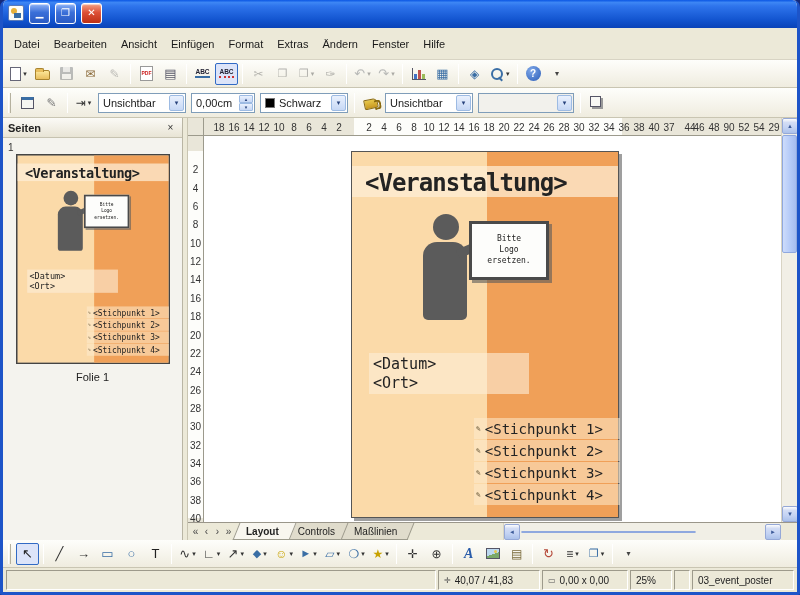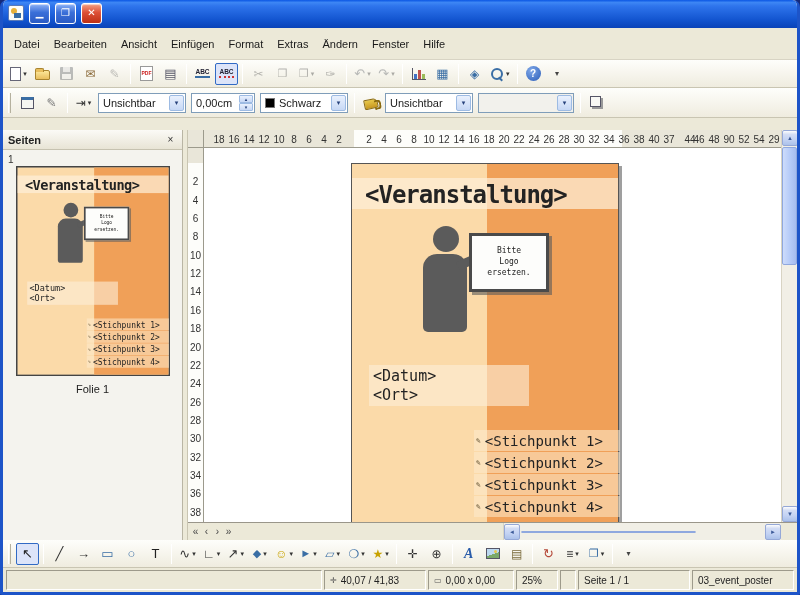--- a/index.html
+++ b/index.html
@@ -62,21 +62,21 @@
   .combo.disabled{background:#F2F1EC;color:#999;}
   .combo.spin{width:64px;}
   .combo-val{flex:1;color:#1a1a1a;white-space:nowrap;overflow:hidden;}
   .combo-arrow{width:15px;height:16px;flex:none;display:flex;align-items:center;justify-content:center;font-size:7px;color:#27427C;
     background:linear-gradient(180deg,#EAF1FD,#C7D8F5);border:1px solid #9DBBE3;border-radius:2px;margin:0 1px;}
   .spin-btns{display:flex;flex-direction:column;width:14px;flex:none;margin-right:1px;}
   .spin-b{height:8px;display:flex;align-items:center;justify-content:center;font-size:5px;color:#27427C;background:linear-gradient(180deg,#EAF1FD,#C7D8F5);border:1px solid #9DBBE3;border-radius:1px;}
   .swatch{width:10px;height:10px;flex:none;background:#000;border:1px solid #777;margin-right:4px;}
 
   
-  .workspace{flex:1;min-height:0;display:flex;margin-top:12px;}
+  .workspace{flex:1;min-height:0;display:flex;}
   .pages-panel{width:180px;flex:none;display:flex;flex-direction:column;background:#F4F3EE;border-right:1px solid #B9B5A4;}
   .panel-header{height:20px;flex:none;display:flex;align-items:center;justify-content:space-between;padding:0 5px;font-size:11px;font-weight:bold;color:#222;
     background:linear-gradient(#FBFAF6,#E8E4D5);border-bottom:1px solid #C6C2B0;}
   .panel-close{width:13px;height:13px;font-weight:normal;font-size:10px;display:flex;align-items:center;justify-content:center;color:#333;border:1px solid transparent;}
   .panel-body{flex:1;position:relative;padding-top:4px;}
   .page-num{position:absolute;left:5px;top:4px;font-size:10px;color:#333;}
   .thumb-wrap{width:154px;height:210px;margin:12px auto 0;border:1px solid #444;background:#fff;position:relative;overflow:hidden;}
   .thumb-scale{position:absolute;left:0;top:0;width:268px;height:367px;transform:scale(0.5672);transform-origin:0 0;}
   .page-label{text-align:center;font-size:11px;color:#222;margin-top:7px;}
   .splitter{width:5px;flex:none;background:#ECE9D8;border-right:1px solid #C9C5B2;}
@@ -449,20 +449,31 @@
         <span class="sb-btn">▼</span>
       </div>
 
       <div class="bottom-row">
         <span class="tab-nav" id="tabnav">
             <span class="tn-btn">«</span>
             <span class="tn-btn">‹</span>
             <span class="tn-btn">›</span>
             <span class="tn-btn">»</span>
           </span>
+        <span class="tabs" id="tabs">
+            <span class="tab active">
+              <span class="tab-label">Layout</span>
+            </span>
+            <span class="tab">
+              <span class="tab-label">Controls</span>
+            </span>
+            <span class="tab">
+              <span class="tab-label">Maßlinien</span>
+            </span>
+          </span>
         <div class="h-scroll">
           <span class="sb-btn">◄</span>
           <span class="sb-thumb h"></span>
           <span class="sb-fill"></span>
           <span class="sb-btn">►</span>
         </div>
       </div>
       <div class="scroll-corner"></div>
     </div>
   </div>
@@ -570,20 +581,17 @@
       <div class="sb-cell" style="width: 86px;">
         <span class="sb-ic">▭</span>
         <span class="sb-txt">0,00 x 0,00</span>
       </div>
       <div class="sb-cell" style="width: 42px;">
         <span class="sb-txt">25%</span>
       </div>
       <div class="sb-cell" style="width: 16px;">
         <span class="sb-txt"></span>
       </div>
-      <div class="sb-cell" style="width: 112px;">
-        <span class="sb-txt">Seite 1 / 1</span>
-      </div>
       <div class="sb-cell" style="width: 102px;">
         <span class="sb-txt">03_event_poster</span>
       </div>
     </div>
 </div>
 
 </body></html>

